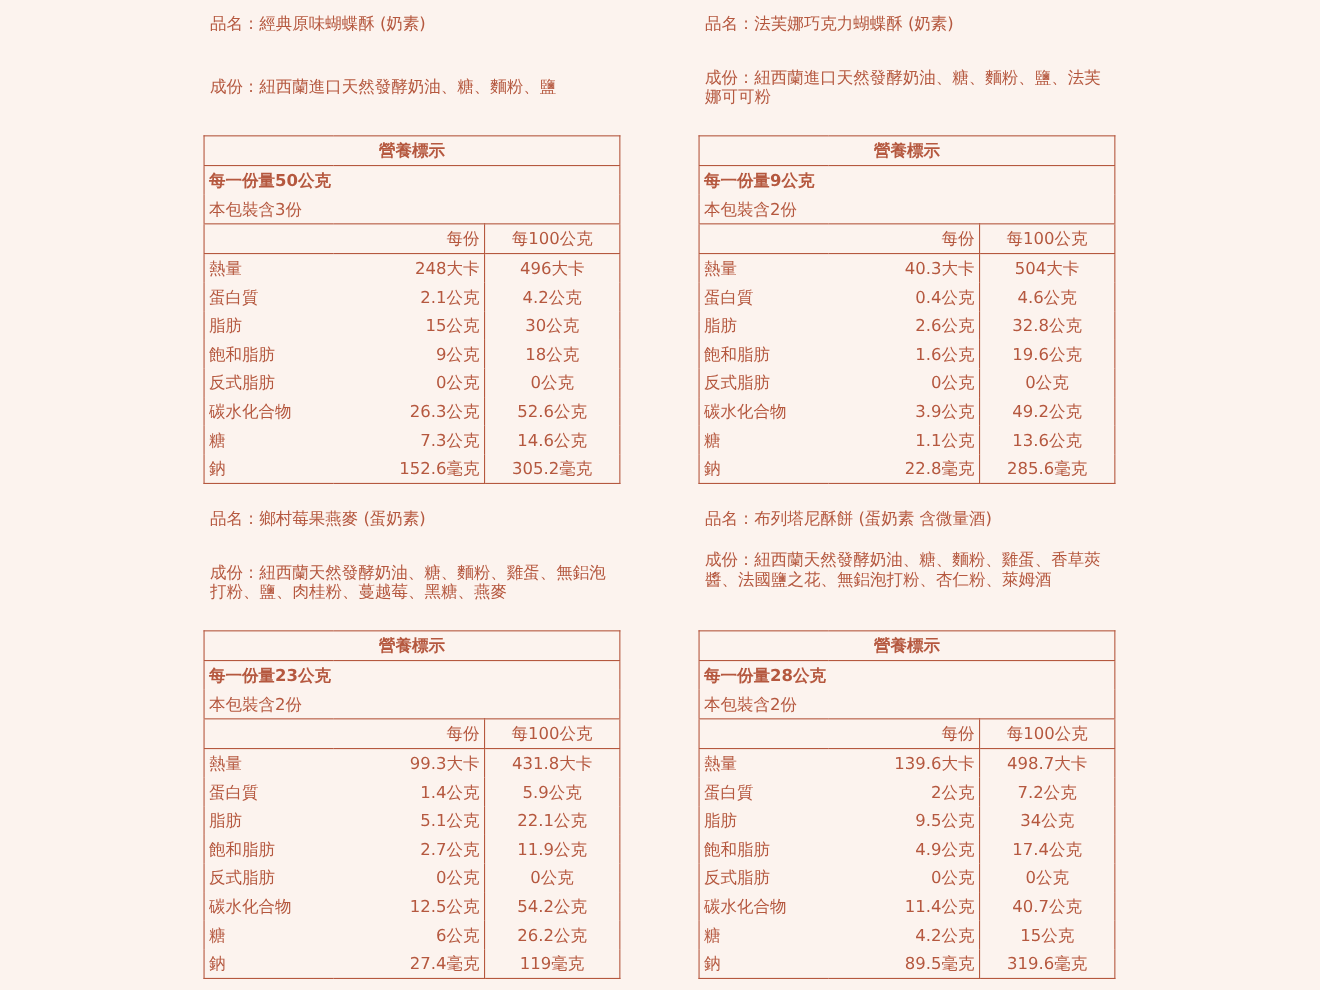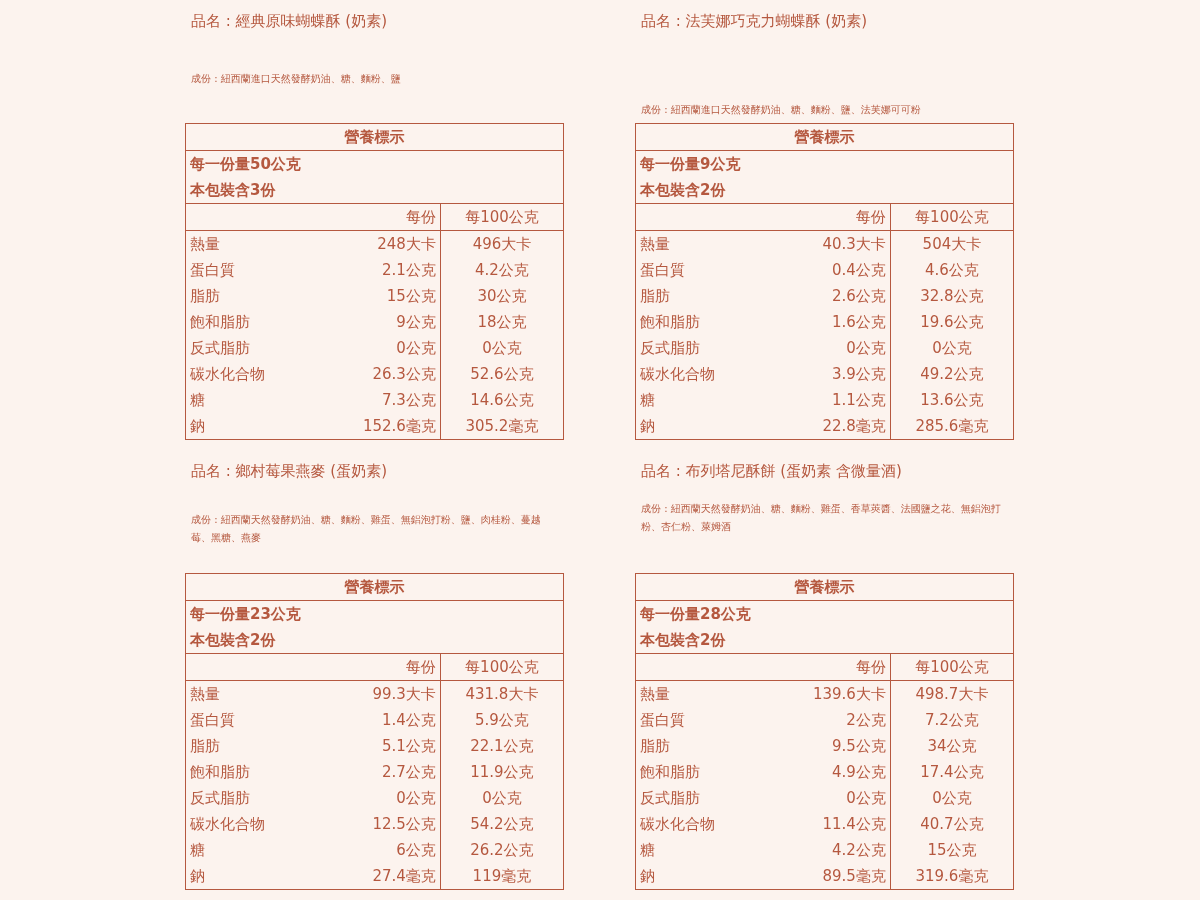--- a/index.html
+++ b/index.html
@@ -23,21 +23,21 @@
       position: absolute;
       left: 6px;
       top: 11px;
       font-size: 15px;
       line-height: 20px;
       white-space: nowrap;
     }
     .p-ingr {
       position: absolute;
       left: 6px;
-      font-size: 10px;
+      font-size: 15px;
       line-height: 18px;
       width: 366px;
     }
     .label-table {
       position: absolute;
       left: 0;
       width: 379px;
       border: 1px solid #b5583f;
       border-collapse: collapse;
       font-size: 15px;
@@ -54,21 +54,21 @@
       border-bottom: 1px solid #b5583f;
       font-weight: bold;
       font-size: 15px;
       height: 25px;
     }
     .lt-serving td {
       font-weight: bold;
       height: 26px;
     }
     .lt-pkg td {
-      font-weight: bold;
+      font-weight: normal;
       border-bottom: 1px solid #b5583f;
       height: 25px;
     }
     .lt-head td {
       text-align: right;
       border-bottom: 1px solid #b5583f;
     }
     .lt-head td.c2 { border-left: 1px solid #b5583f; }
     .nut td.c0 { width: 110px; text-align: left; }
     .nut td.c1 { width: 130px; text-align: right; }
@@ -135,21 +135,21 @@
           <td class="c0">鈉</td>
           <td class="c1">152.6毫克</td>
           <td class="c2">305.2毫克</td>
         </tr>
   </tbody>
     </table>
 </div>
 
 <div class="product" style="left:635px; top:0px;">
   <div class="p-name">品名 : 法芙娜巧克力蝴蝶酥 (奶素)</div>
-  <div class="p-ingr" style="top:61px;margin-top:40px;">成份 : 紐西蘭進口天然發酵奶油、糖、麵粉、鹽、法芙娜可可粉</div>
+  <div class="p-ingr" style="top:61px;">成份 : 紐西蘭進口天然發酵奶油、糖、麵粉、鹽、法芙娜可可粉</div>
   <table class="label-table nut" style="top:123px;">
     <tbody>
         <tr class="lt-title">
           <td colspan="3">營養標示</td>
         </tr>
     <tr class="lt-serving">
           <td colspan="3">每一份量9公克</td>
         </tr>
     <tr class="lt-pkg">
           <td colspan="3">本包裝含2份</td>

